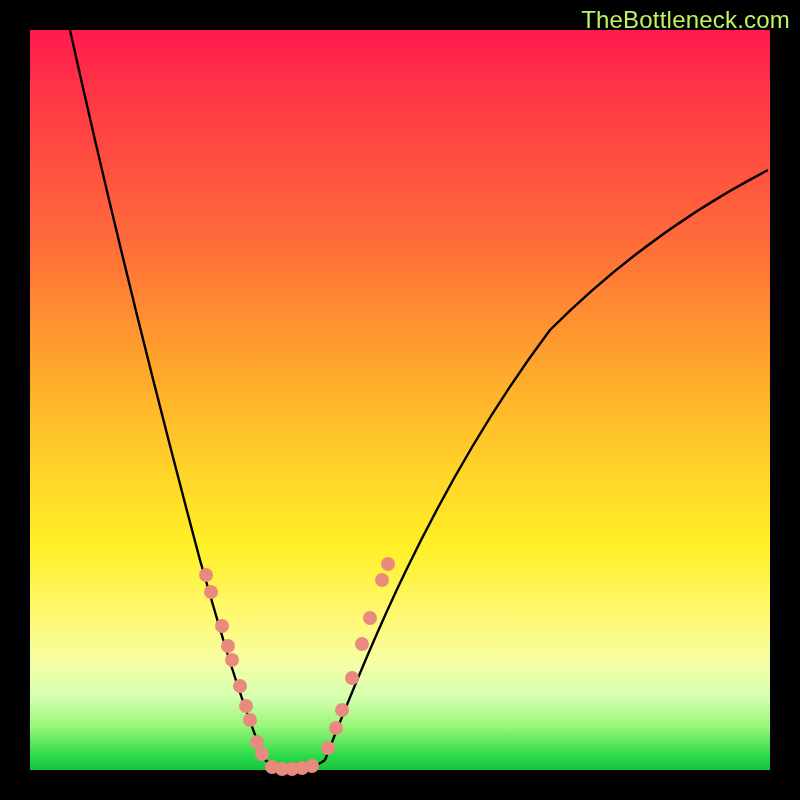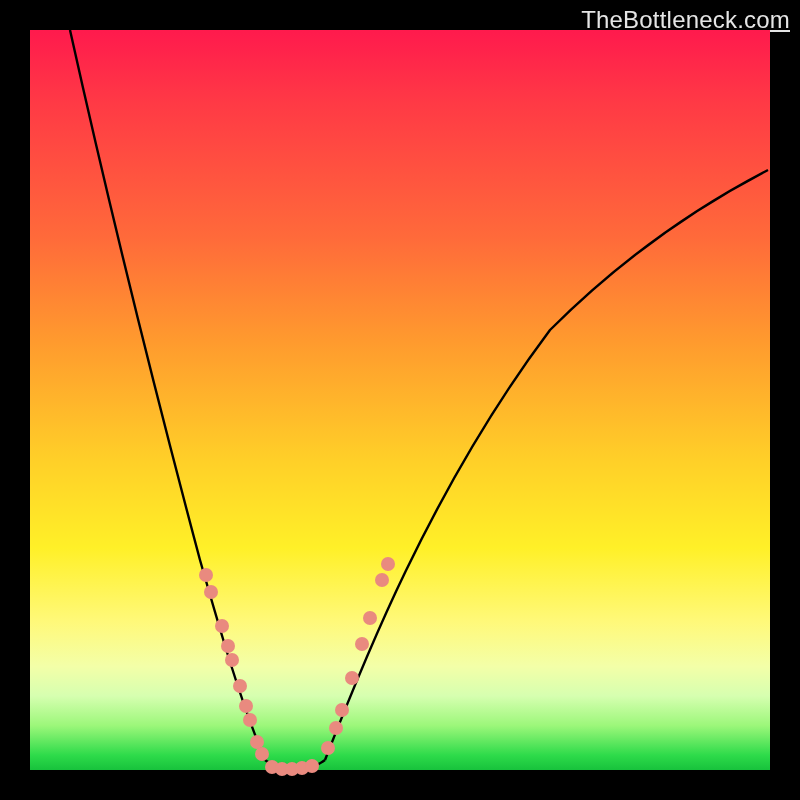--- a/index.html
+++ b/index.html
@@ -39,26 +39,25 @@
       #d6ffb0 90%,
       #9cf77a 94%,
       #2edb4a 98%,
       #17c23c 100%
     );
   }
   .watermark {
     position: absolute;
     top: 6px;
     right: 10px;
-    color: #e5e5e5;
+    color: #bef264;
     font-size: 24px;
     font-weight: 400;
     letter-spacing: 0.2px;
     user-select: none;
-    text-decoration: underline;
   }
   svg.curve {
     position: absolute;
     left: 0;
     top: 0;
     width: 740px;
     height: 740px;
     overflow: visible;
   }
 </style>

